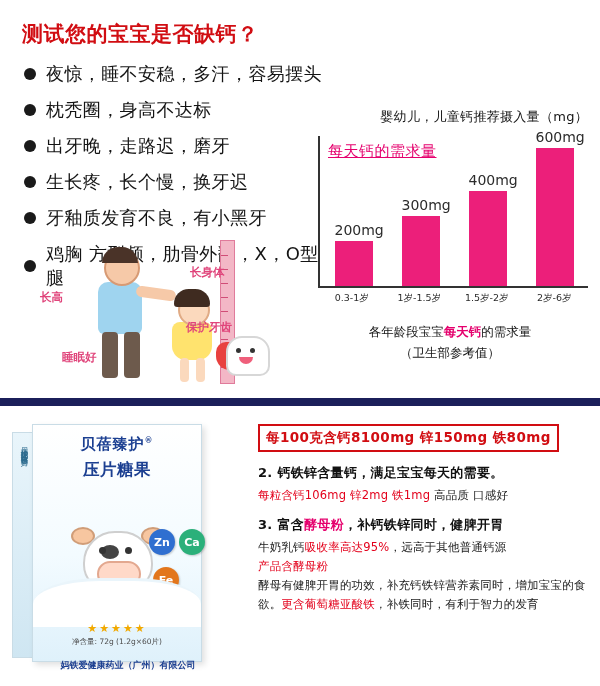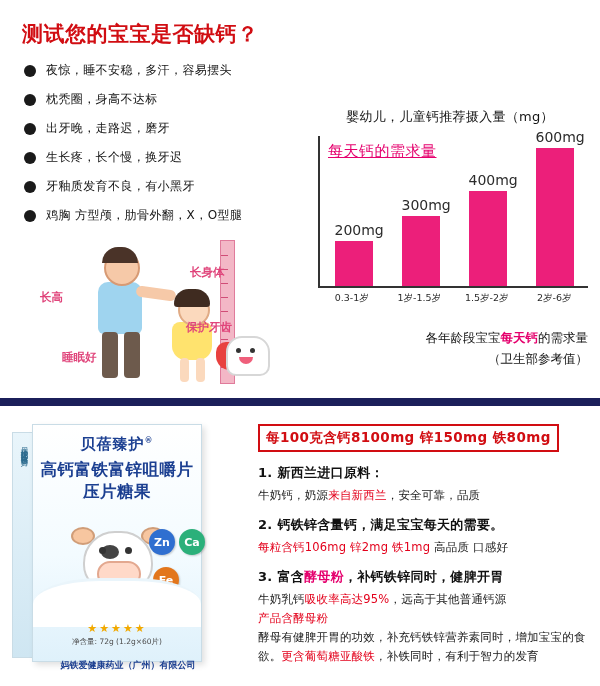--- a/index.html
+++ b/index.html
@@ -49,21 +49,21 @@
   }
   .sym-bullet {
     width: 12px;
     height: 12px;
     border-radius: 50%;
     background: #1a1a1a;
     margin-right: 10px;
     flex: 0 0 auto;
   }
   .sym-text {
-    font-size: 12px;
+    font-size: 18px;
     color: #141414;
     letter-spacing: 0.4px;
   }
 
   
   .illus {
     position: absolute;
     left: 14px;
     top: 232px;
     width: 290px;
@@ -166,21 +166,21 @@
 
   
   .chart-block {
     position: absolute;
     left: 312px;
     top: 108px;
     width: 276px;
   }
   .chart-title {
     font-size: 13px;
-    text-align: center;
+    text-align: right;
     color: #141414;
     margin-bottom: 10px;
     letter-spacing: .3px;
   }
   .chart-area {
     position: relative;
     height: 150px;
     border-left: 2px solid #333;
     border-bottom: 2px solid #333;
     margin-left: 6px;
@@ -226,22 +226,22 @@
     margin-left: 6px;
     margin-top: 4px;
   }
   .x-lab {
     width: 60px;
     text-align: center;
     font-size: 9.5px;
     color: #2b2b2b;
   }
   .chart-caption {
-    margin-top: 22px;
-    text-align: right;
+    margin-top: 16px;
+    text-align: center;
     font-size: 12.5px;
     color: #141414;
     line-height: 1.7;
   }
   .chart-caption .hi { color: #e5006d; font-weight: bold; }
 
   
   .divider {
     position: absolute;
     left: 0; top: 398px;
@@ -502,21 +502,20 @@
 
     <div class="pack">
       <div class="box-side">
         <span>贝蓓臻护高钙富铁富锌咀嚼片</span>
       </div>
       <div class="box">
         <div class="brand">
           <span>贝蓓臻护</span><sup>®</sup>
         </div>
         <div class="prod-name">
-          <div>高钙富铁富锌咀嚼片</div>
           <div>压片糖果</div>
         </div>
         <div class="cow">
           <div class="cow-ear-l"></div>
           <div class="cow-ear-r"></div>
           <div class="cow-head">
             <div class="cow-spot"></div>
           </div>
           <div class="cow-eye-l"></div>
           <div class="cow-eye-r"></div>
@@ -528,29 +527,20 @@
         <div class="milk"></div>
         <div class="stars">★★★★★</div>
         <div class="netwt">净含量: 72g (1.2g×60片)</div>
       </div>
       <div class="company">妈铁爱健康药业（广州）有限公司</div>
     </div>
 
     <div class="info">
       <div class="info-head">每100克含钙8100mg  锌150mg  铁80mg</div>
 
-      <div class="item">
-        <div class="item-title">
-          <span>1.</span>
-          <span>新西兰进口原料：</span>
-        </div>
-        <div class="item-body">
-          <span>牛奶钙，奶源</span><span class="red">来自新西兰</span><span>，安全可靠，品质</span>
-        </div>
-      </div>
 
       <div class="item">
         <div class="item-title">
           <span>2.</span>
           <span>钙铁锌含量钙，满足宝宝每天的需要。</span>
         </div>
         <div class="item-body">
           <span class="red">每粒含钙106mg  锌2mg  铁1mg</span><span> 高品质  口感好</span>
         </div>
       </div>

